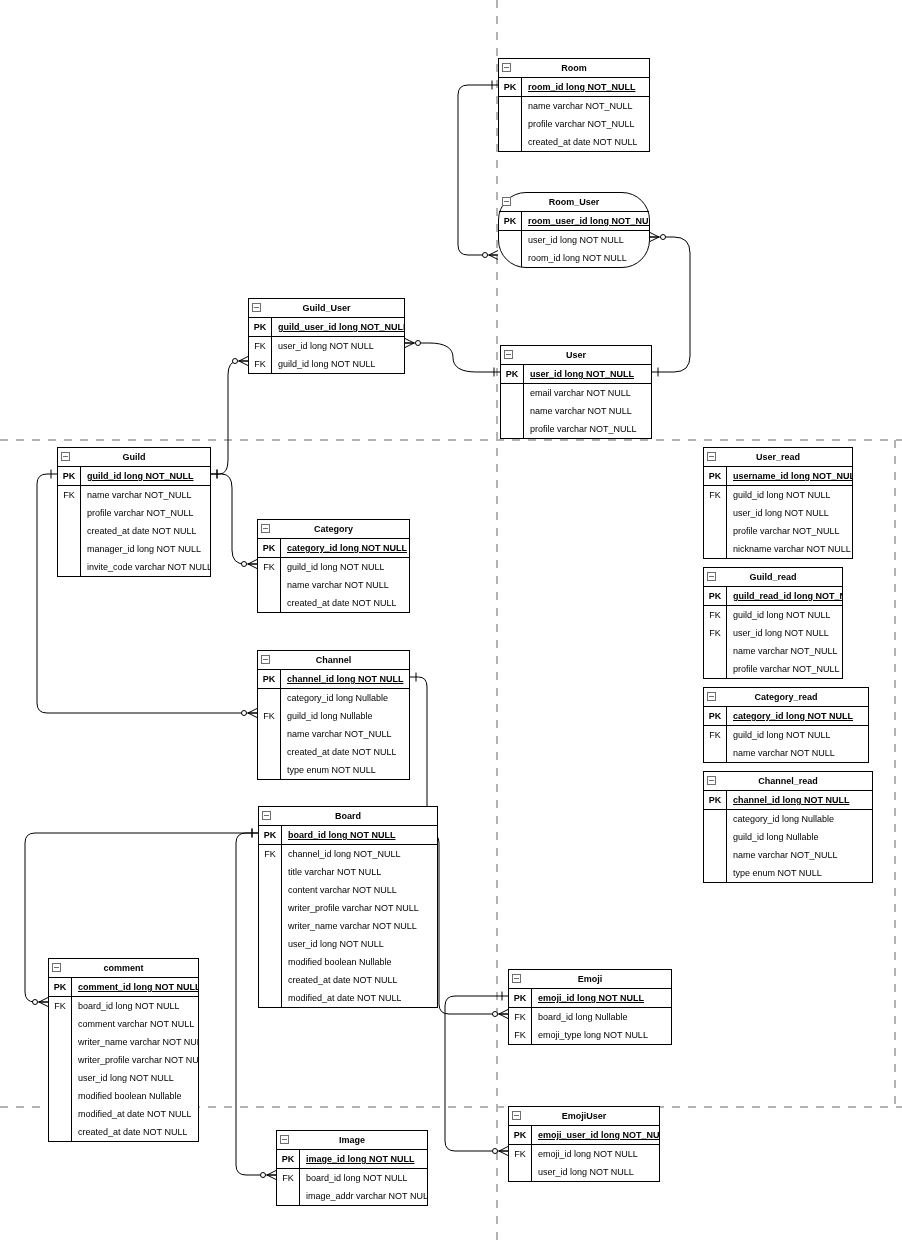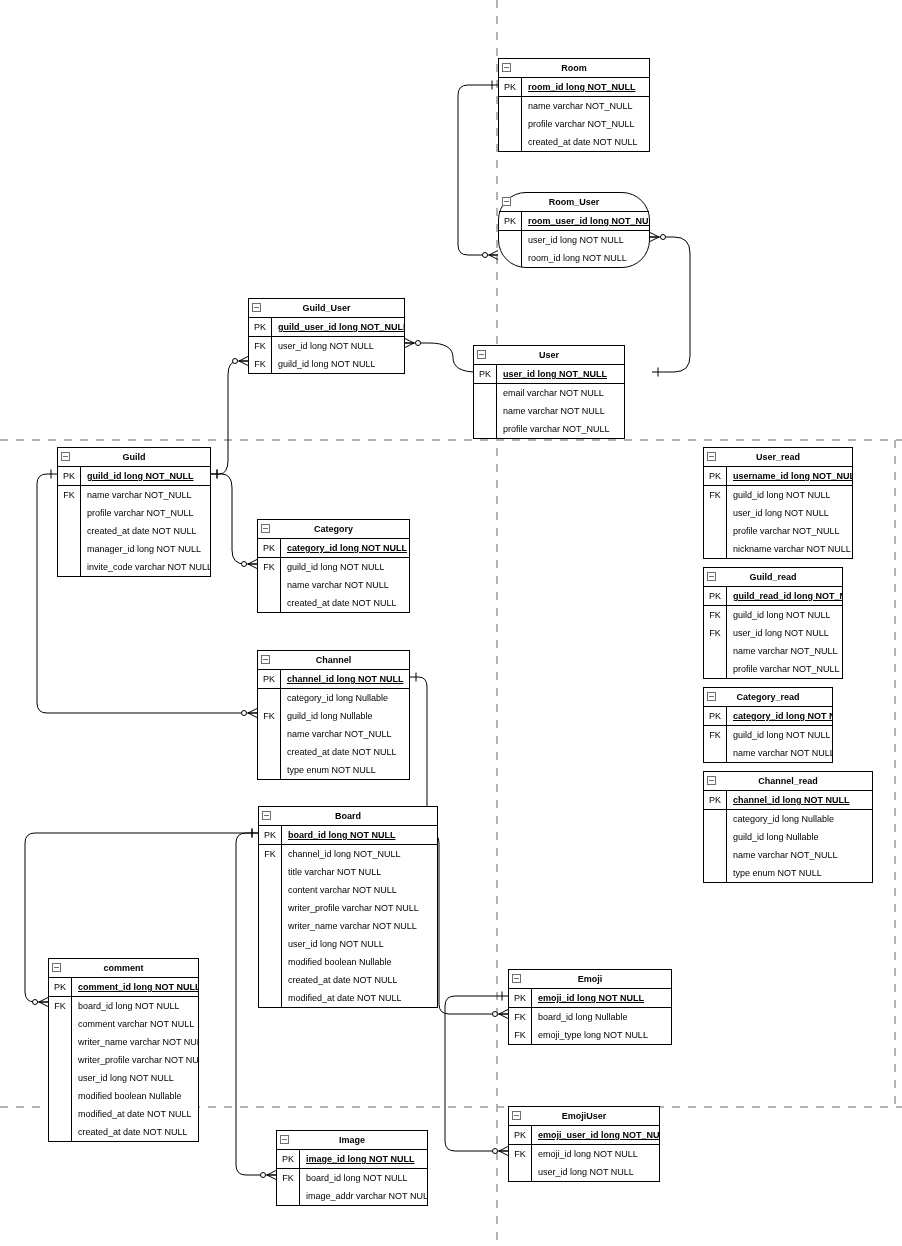--- a/index.html
+++ b/index.html
@@ -22,21 +22,21 @@
   }
   .collapse::after {
     content:""; position:absolute; left:1px; right:1px; top:3px; height:1px; background:#6e6e6e;
   }
   .erow { display:flex; height:18px; line-height:18px; }
   .erow.pkrow { border-bottom:1px solid #000; }
   .kcell {
     width:22px; flex:0 0 22px; border-right:1px solid #000;
     text-align:center; white-space:nowrap;
   }
-  .kcell.kbold { font-weight:normal;text-align:center; }
+  .kcell.kbold { font-weight:bold;text-align:center; }
   .tcell { padding-left:6px; white-space:nowrap; overflow:hidden; }
   .tcell.pktext { font-weight:bold; text-decoration:underline; }
 </style>
 </head>
 <body>
 
 <div class="canvas">
   <svg class="edges" id="edge-svg">
       <line x1="497" y1="0" x2="497" y2="1246" stroke="#b3b3b3" stroke-width="2" stroke-dasharray="8 8"></line>
       <line x1="895" y1="440" x2="895" y2="1107" stroke="#b3b3b3" stroke-width="2" stroke-dasharray="8 8"></line>
@@ -174,21 +174,21 @@
         </div>
         <div class="erow">
           <span class="kcell">FK</span>
           <span class="tcell">user_id long NOT NULL</span>
         </div>
         <div class="erow">
           <span class="kcell">FK</span>
           <span class="tcell">guild_id long NOT NULL</span>
         </div>
       </div>
-      <div class="etable" style="left: 473px; top: 345px; width: 152px;">
+      <div class="etable" style="left: 500px; top: 345px; width: 152px;">
         <div class="etitle"><span class="collapse"></span><span>User</span></div>
         <div class="erow pkrow">
           <span class="kcell kbold">PK</span>
           <span class="tcell pktext">user_id long NOT_NULL</span>
         </div>
         <div class="erow">
           <span class="kcell"></span>
           <span class="tcell">email varchar NOT NULL</span>
         </div>
         <div class="erow">
@@ -439,21 +439,21 @@
         </div>
         <div class="erow">
           <span class="kcell"></span>
           <span class="tcell">name varchar NOT_NULL</span>
         </div>
         <div class="erow">
           <span class="kcell"></span>
           <span class="tcell">profile varchar NOT_NULL</span>
         </div>
       </div>
-      <div class="etable" style="left: 703px; top: 687px; width: 130px;">
+      <div class="etable" style="left: 703px; top: 687px; width: 166px;">
         <div class="etitle"><span class="collapse"></span><span>Category_read</span></div>
         <div class="erow pkrow">
           <span class="kcell kbold">PK</span>
           <span class="tcell pktext">category_id long NOT NULL</span>
         </div>
         <div class="erow">
           <span class="kcell">FK</span>
           <span class="tcell">guild_id long NOT NULL</span>
         </div>
         <div class="erow">

